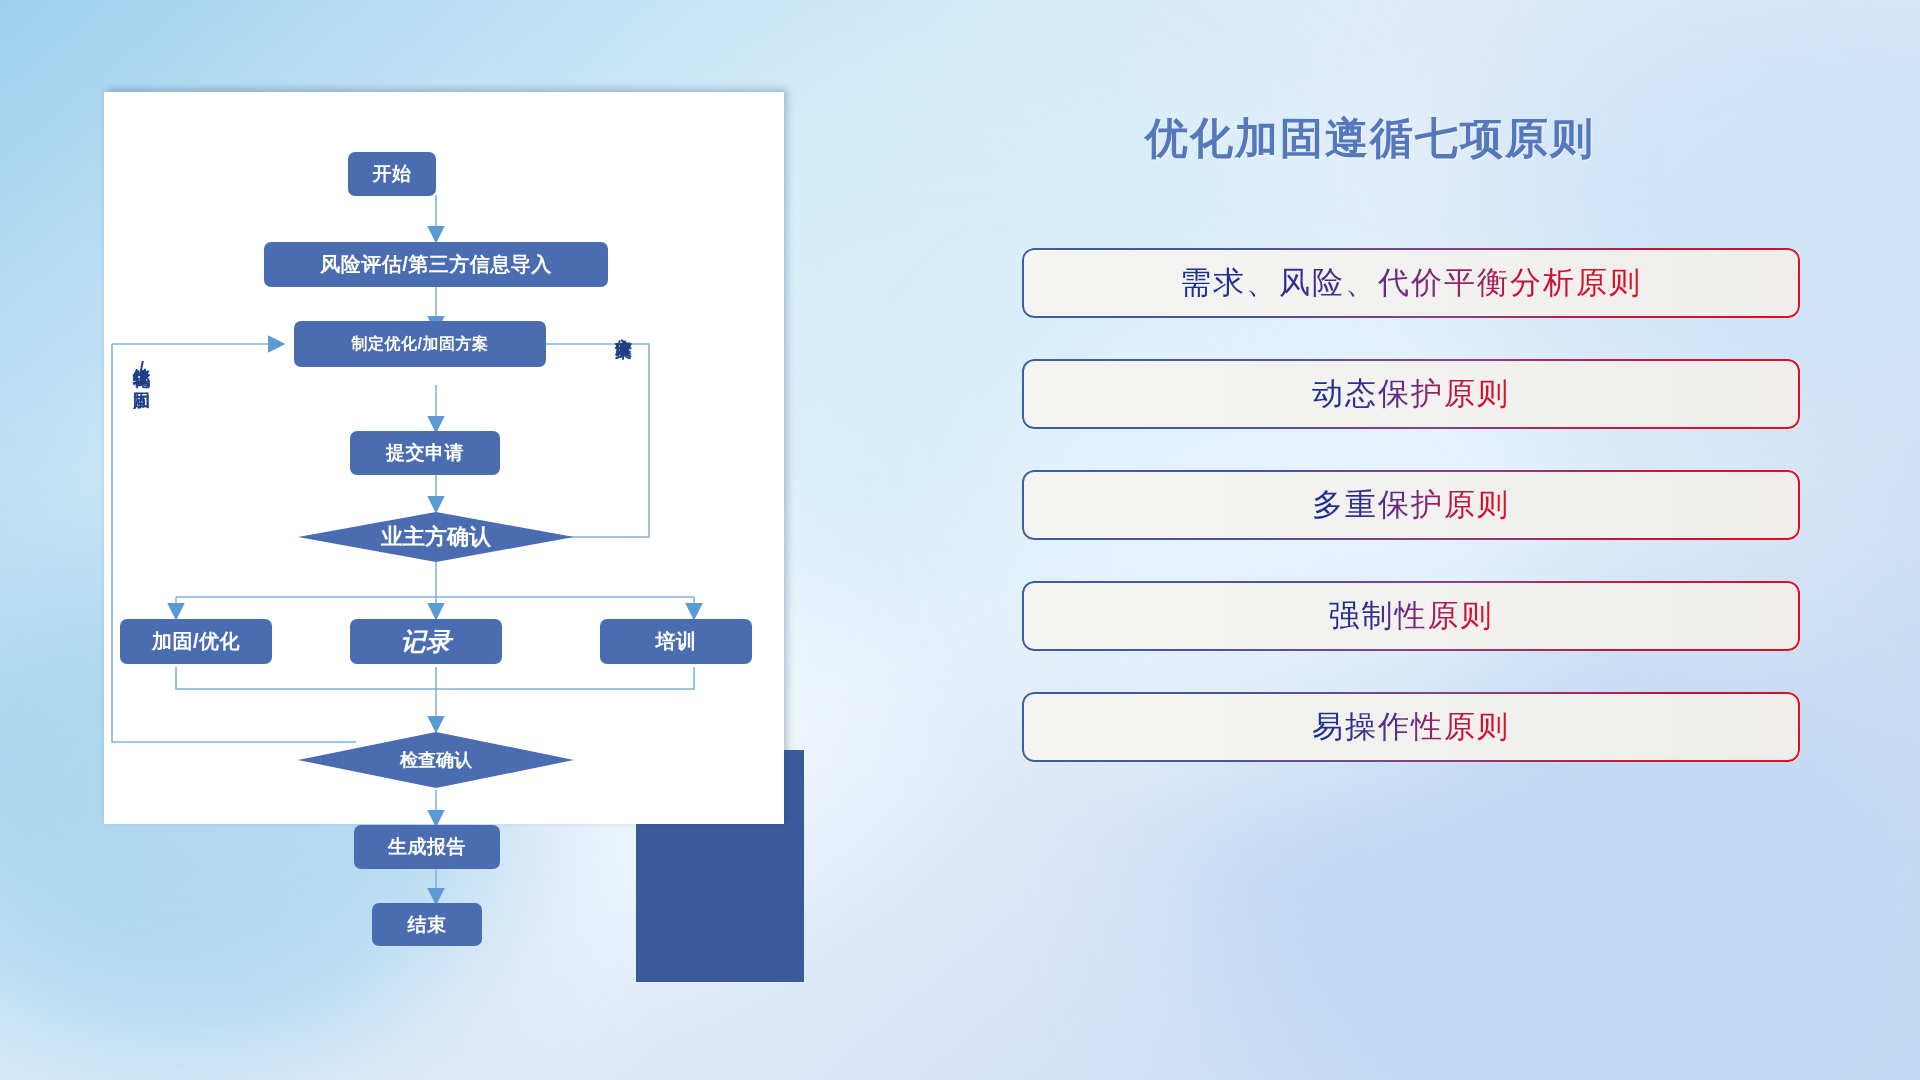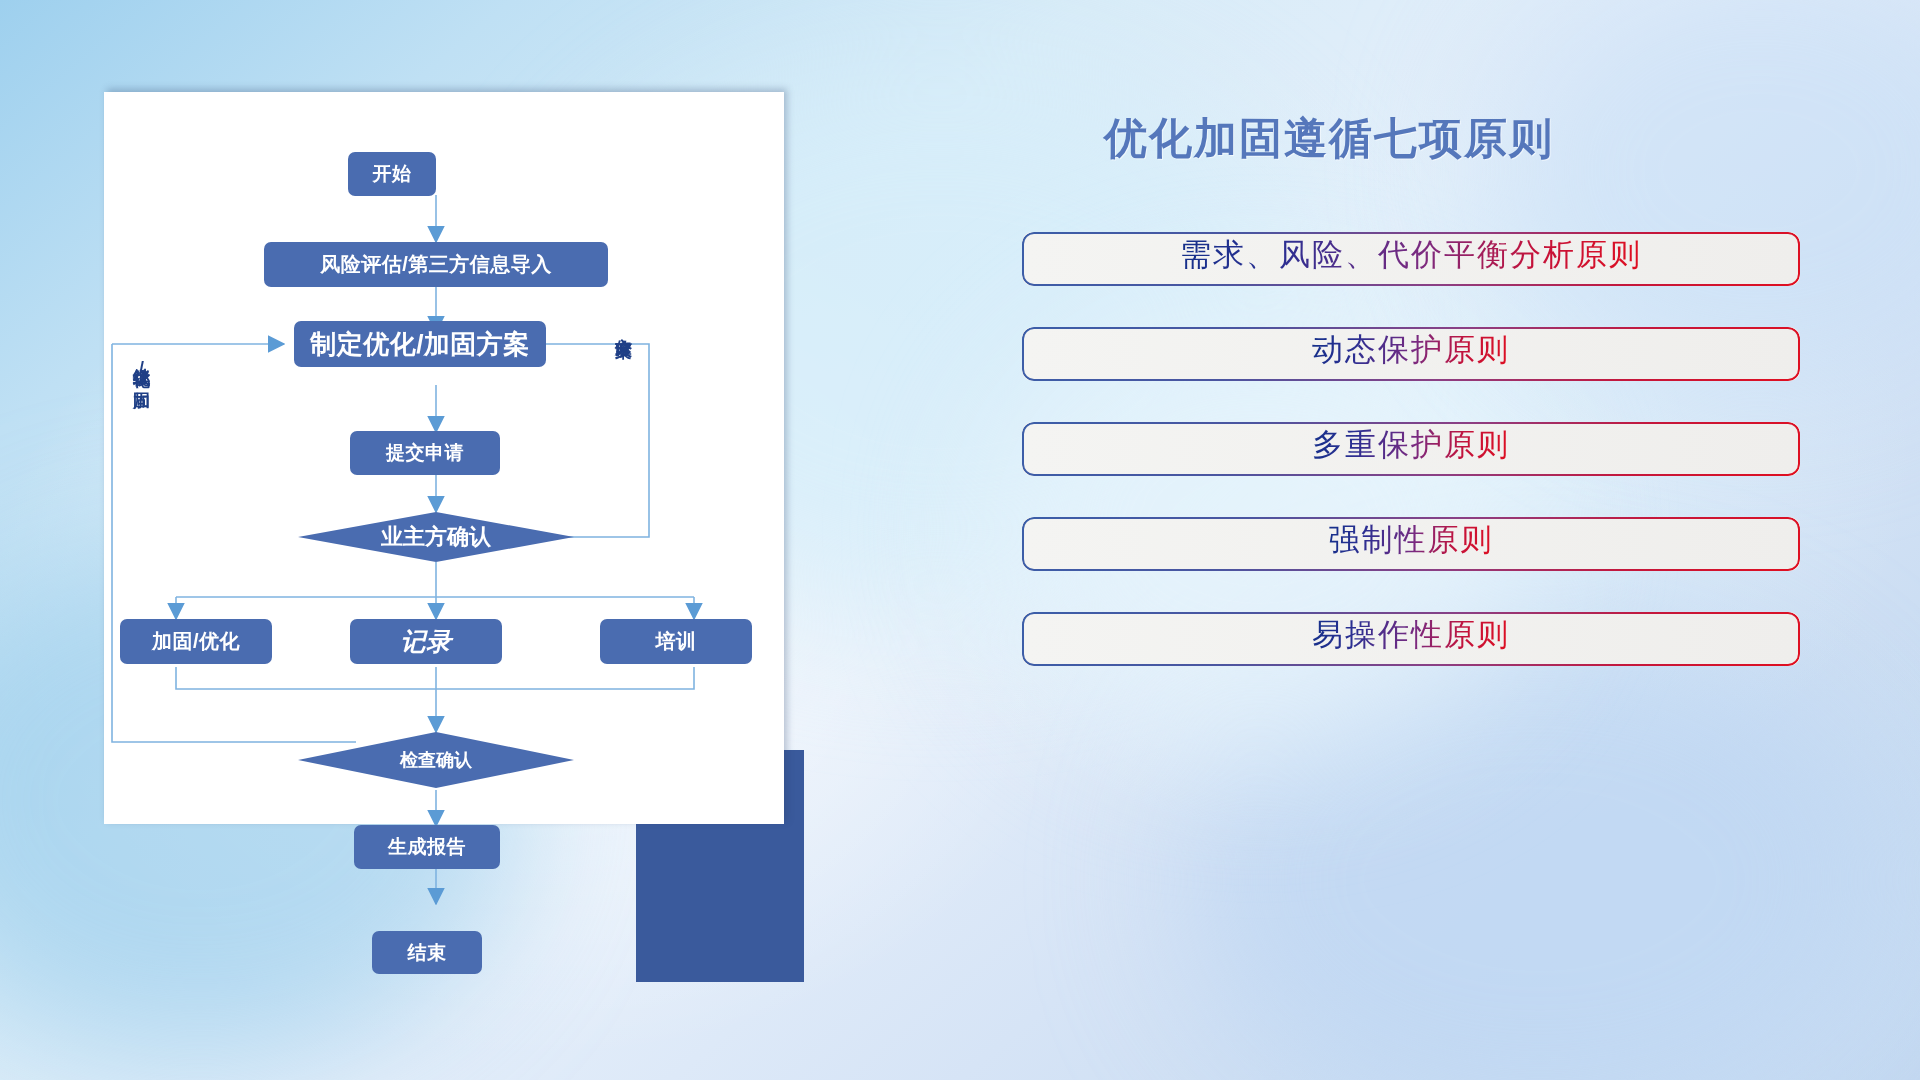--- a/index.html
+++ b/index.html
@@ -89,50 +89,52 @@
     text-orientation: upright;
     color: #1f3f86;
     font-weight: bold;
     letter-spacing: 1px;
     white-space: nowrap;
   }
 
   
   #principles-title {
     position: absolute;
-    left: 979px;
+    left: 1020px;
     top: 110px;
     width: 700px;
     text-align: center;
     font-size: 43px;
     font-weight: bold;
     color: #5577bb;
     letter-spacing: 2px;
     text-shadow: 1px 1px 0 rgba(255,255,255,0.55);
   }
 
   #principles-list {
     position: absolute;
     left: 1022px;
     top: 232px;
     width: 778px;
   }
 
   .principle-row {
     position: relative;
-    height: 54px;
+    height: 70px;
     margin-bottom: 41px;
     border-radius: 10px;
     background: #f2f2f0;
     background-image: linear-gradient(90deg, #f4f4f2 0%, #efeeec 100%);
     display: flex;
+    align-items: center;
     justify-content: center;
     box-sizing: border-box;
     
     border: 2px solid transparent;
+    margin-top: 16px;
   }
   .principle-row::before {
     content: "";
     position: absolute;
     inset: -2px;
     border-radius: 12px;
     padding: 2px;
     background: linear-gradient(118deg, #3b5ea8 0%, #4a55a0 28%, #8b3f84 55%, #c4173c 78%, #e00f20 100%);
     -webkit-mask: linear-gradient(#fff 0 0) content-box, linear-gradient(#fff 0 0);
     -webkit-mask-composite: xor;
@@ -219,21 +221,21 @@
     </svg>
 
     <div class="node" style="left:244px; top:60px; width:88px; height:44px; font-size:19px;">
       <span>开始</span>
     </div>
 
     <div class="node" style="left:160px; top:150px; width:344px; height:45px; font-size:20px;">
       <span>风险评估/第三方信息导入</span>
     </div>
 
-    <div class="node" style="left:190px; top:229px; width:252px; height:46px; font-size:26px;">
+    <div class="node" style="left:190px; top:229px; width:252px; height:46px; font-size:16px;">
       <span>制定优化/加固方案</span>
     </div>
 
     <div class="node" style="left:246px; top:339px; width:150px; height:44px; font-size:19px;">
       <span>提交申请</span>
     </div>
 
     <div class="diamond-label" style="left:252px; top:430px; width:160px; height:30px; font-size:22px;">
       <span>业主方确认</span>
     </div>
@@ -251,21 +253,21 @@
     </div>
 
     <div class="diamond-label" style="left:252px; top:653px; width:160px; height:30px; font-size:18px;">
       <span>检查确认</span>
     </div>
 
     <div class="node" style="left:250px; top:733px; width:146px; height:44px; font-size:19px;">
       <span>生成报告</span>
     </div>
 
-    <div class="node" style="left:268px; top:811px; width:110px; height:43px; font-size:19px;margin-top:28px;">
+    <div class="node" style="left:268px; top:811px; width:110px; height:43px; font-size:19px;">
       <span>结束</span>
     </div>
 
     <div class="vlabel" style="left:26px; top:262px; font-size:17px;">
       <span>继续优化/加固</span>
     </div>
 
     <div class="vlabel" style="left:508px; top:233px; font-size:17px;">
       <span>方案修改</span>
     </div>

